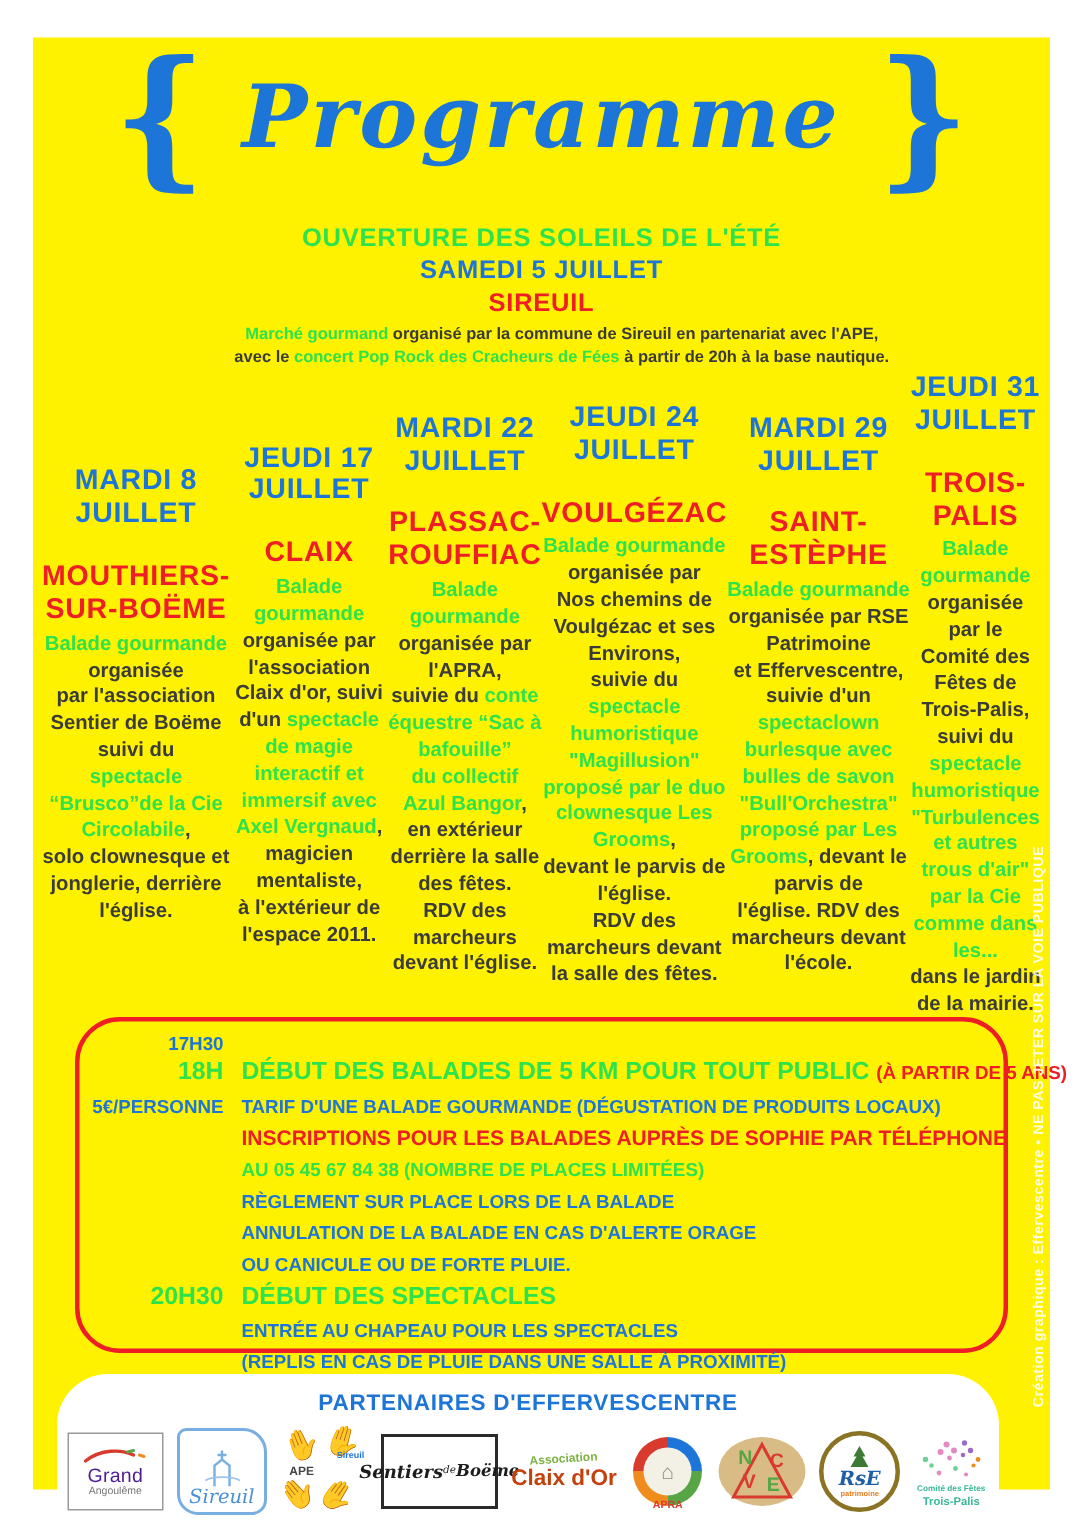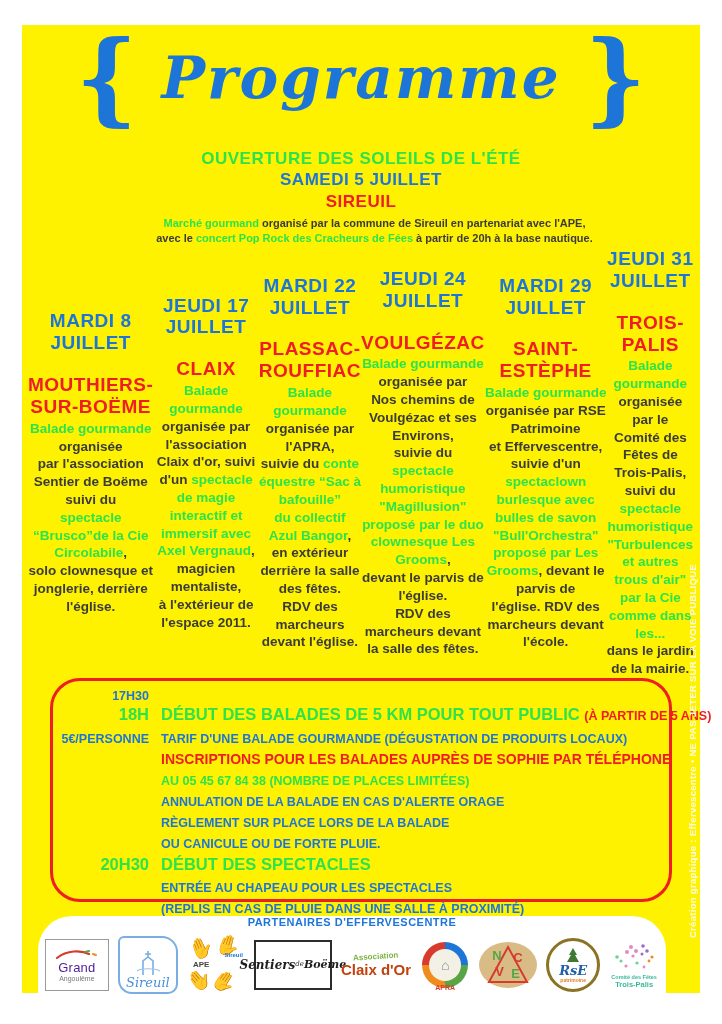--- a/index.html
+++ b/index.html
@@ -56,21 +56,21 @@
   .info-line{font-weight:bold;line-height:1.32;white-space:nowrap;}
   .t-sm{font-size:12.5px;}
   .t-md{font-size:14px;}
   .t-lg{font-size:16.5px;}
 
   
   .partners{
     position:absolute;left:38px;top:916px;width:628px;height:100px;
     background:#ffffff;border-radius:34px 34px 0 0;text-align:center;
   }
-  .partners-title{font-size:11px;font-weight:bold;letter-spacing:.5px;}
+  .partners-title{margin-top:11px;font-size:15px;font-weight:bold;letter-spacing:.5px;}
   .logo-row{margin-top:8px;display:flex;align-items:center;justify-content:center;gap:9px;padding:0 8px;}
   .logo{flex:0 0 auto;display:flex;flex-direction:column;align-items:center;justify-content:center;}
 
   .lg-box{width:62px;height:50px;background:#fff;border:1px solid #9a9a9a;display:flex;flex-direction:column;align-items:center;justify-content:center;}
   .lg-grand{font-size:13px;color:#4c1d95;letter-spacing:.2px;}
   .lg-grand-sub{font-size:7px;color:#777;}
   .lg-sireuil-box{width:56px;height:54px;border:2px solid #79AEE3;border-radius:6px 16px 10px 14px;display:flex;flex-direction:column;align-items:center;justify-content:flex-end;background:#fff;}
   .lg-sireuil-txt{font-family:"DejaVu Serif", serif;font-style:italic;font-size:13px;color:#4a8fd6;margin-bottom:2px;}
   .lg-ape{position:relative;width:58px;height:54px;}
   .hand{position:absolute;font-size:20px;line-height:1;}
@@ -196,22 +196,22 @@
           <div class="info-lines">
             <div class="info-line"><span class="c-green t-lg">DÉBUT DES BALADES DE 5 KM POUR TOUT PUBLIC </span><span class="c-red t-sm">(À PARTIR DE 5 ANS)</span></div>
           </div>
         </div>
         <div class="info-row">
           <div class="info-time c-blue t-sm">5€/PERSONNE</div>
           <div class="info-lines">
             <div class="info-line"><span class="c-blue t-sm">TARIF D'UNE BALADE GOURMANDE (DÉGUSTATION DE PRODUITS LOCAUX)</span></div>
             <div class="info-line"><span class="c-red t-md">INSCRIPTIONS POUR LES BALADES AUPRÈS DE SOPHIE PAR TÉLÉPHONE</span></div>
             <div class="info-line"><span class="c-green t-sm">AU 05 45 67 84 38 (NOMBRE DE PLACES LIMITÉES)</span></div>
+            <div class="info-line"><span class="c-blue t-sm">RÈGLEMENT SUR PLACE LORS DE LA BALADE</span></div>
             <div class="info-line"><span class="c-blue t-sm">ANNULATION DE LA BALADE EN CAS D'ALERTE ORAGE</span></div>
-            <div class="info-line"><span class="c-blue t-sm">RÈGLEMENT SUR PLACE LORS DE LA BALADE</span></div>
             <div class="info-line"><span class="c-blue t-sm">OU CANICULE OU DE FORTE PLUIE.</span></div>
           </div>
         </div>
         <div class="info-row">
           <div class="info-time c-green t-lg">20H30</div>
           <div class="info-lines">
             <div class="info-line"><span class="c-green t-lg">DÉBUT DES SPECTACLES</span></div>
             <div class="info-line"><span class="c-blue t-sm">ENTRÉE AU CHAPEAU POUR LES SPECTACLES</span></div>
             <div class="info-line"><span class="c-blue t-sm">(REPLIS EN CAS DE PLUIE DANS UNE SALLE À PROXIMITÉ)</span></div>
           </div>

